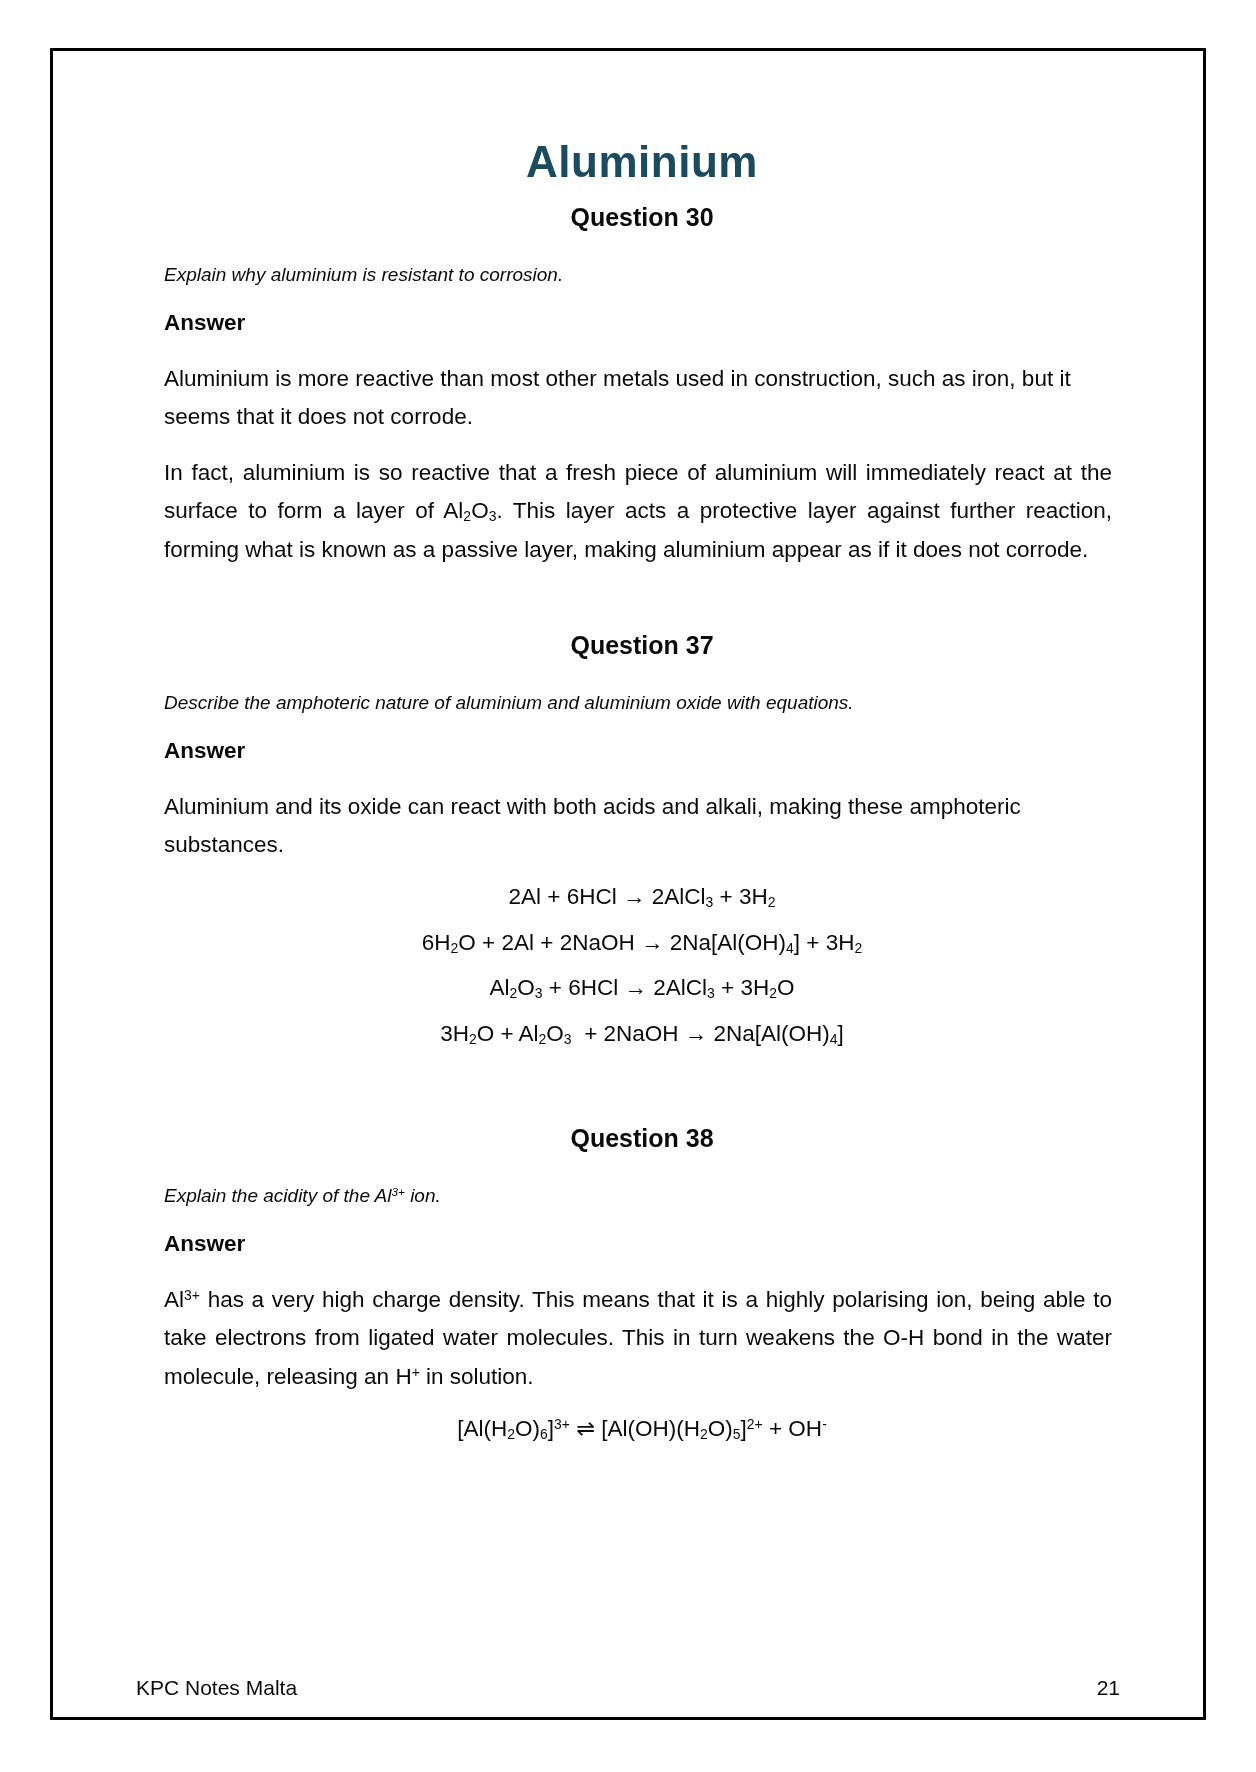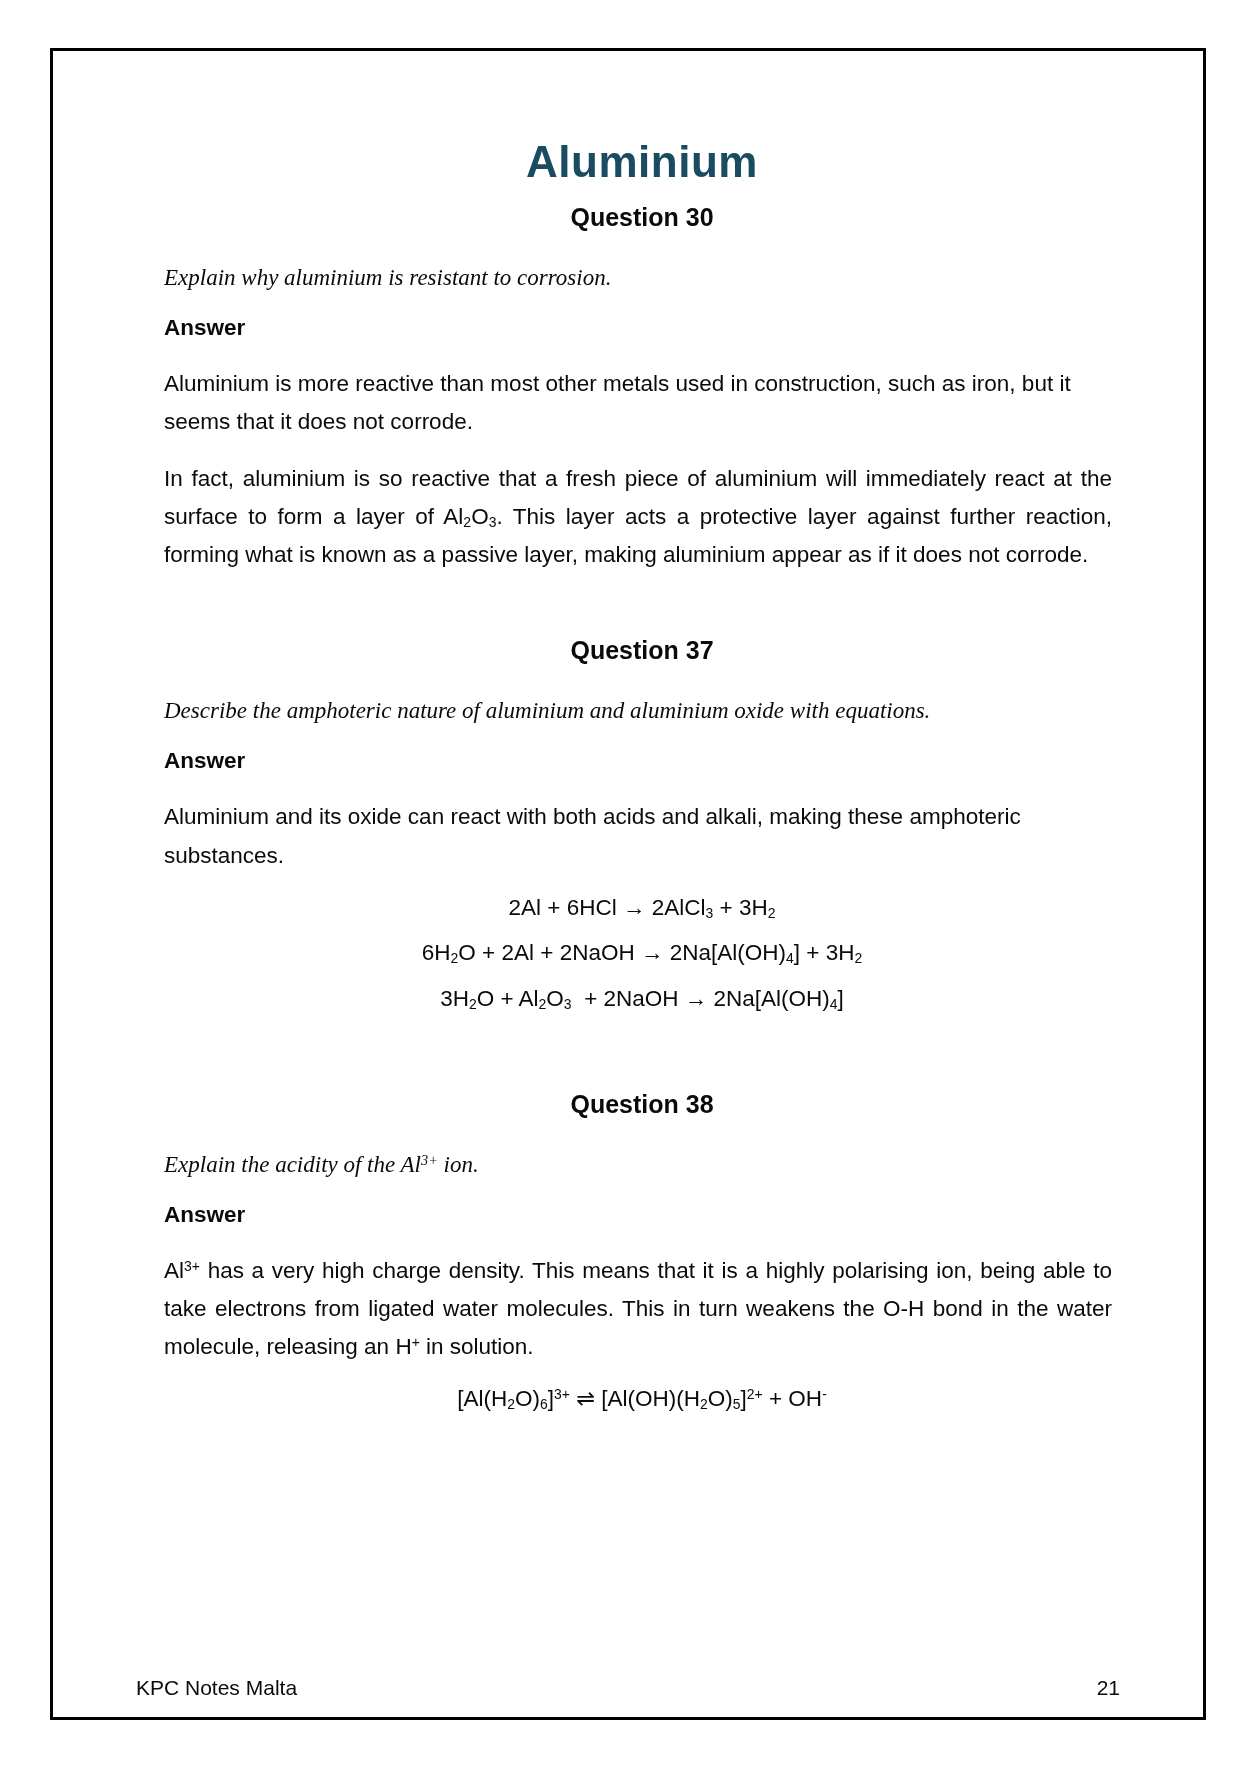--- a/index.html
+++ b/index.html
@@ -30,24 +30,23 @@
     margin:16px 0 30px 0;
     font-size:25px;
     font-weight:bold;
     text-align:center;
     color:#0a0a0a;
   }
   .qheading.gap-md{margin-top:62px;}
   .qheading.gap-lg{margin-top:76px;}
   .qtext{
     font-style:italic;
-    font-size:23px;
+    font-size:19px;
     line-height:1.35;
     margin:0 0 22px 0;
-    font-family:Liberation Serif, serif;
   }
   .anslabel{
     font-weight:bold;
     font-size:22.5px;
     margin:0 0 24px 0;
   }
   .body-p{
     font-size:22.5px;
     line-height:1.7;
     margin:0 8px 18px 0;
@@ -87,20 +86,21 @@
       <p class="body-p just"><span>In fact, aluminium is so reactive that a fresh piece of aluminium will immediately react at the surface to form a layer of Al</span><span class="sub">2</span><span>O</span><span class="sub">3</span><span>. This layer acts a protective layer against further reaction, forming what is known as a passive layer, making aluminium appear as if it does not corrode.</span></p>
     </section>
 
     <section>
       <h2 class="qheading gap-md">Question 37</h2>
       <p class="qtext"><span>Describe the amphoteric nature of aluminium and aluminium oxide with equations.</span></p>
       <p class="anslabel">Answer</p>
       <p class="body-p"><span>Aluminium and its oxide can react with both acids and alkali, making these amphoteric substances.</span></p>
       <div class="equation"><span>2Al + 6HCl → 2AlCl</span><span class="sub">3</span><span> + 3H</span><span class="sub">2</span></div>
       <div class="equation"><span>6H</span><span class="sub">2</span><span>O + 2Al + 2NaOH → 2Na[Al(OH)</span><span class="sub">4</span><span>] + 3H</span><span class="sub">2</span></div>
+      <div class="equation"><span>Al</span><span class="sub">2</span><span>O</span><span class="sub">3</span><span> + 6HCl → 2AlCl</span><span class="sub">3</span><span> + 3H</span><span class="sub">2</span><span>O</span></div>
       <div class="equation"><span>3H</span><span class="sub">2</span><span>O + Al</span><span class="sub">2</span><span>O</span><span class="sub">3</span><span>&nbsp; + 2NaOH → 2Na[Al(OH)</span><span class="sub">4</span><span>]</span></div>
     </section>
 
     <section>
       <h2 class="qheading gap-lg">Question 38</h2>
       <p class="qtext"><span>Explain the acidity of the Al</span><span class="sup">3+</span><span> ion.</span></p>
       <p class="anslabel">Answer</p>
       <p class="body-p just"><span>Al</span><span class="sup">3+</span><span> has a very high charge density. This means that it is a highly polarising ion, being able to take electrons from ligated water molecules. This in turn weakens the O-H bond in the water molecule, releasing an H</span><span class="sup">+</span><span> in solution.</span></p>
       <div class="equation"><span>[Al(H</span><span class="sub">2</span><span>O)</span><span class="sub">6</span><span>]</span><span class="sup">3+</span><span> ⇌ [Al(OH)(H</span><span class="sub">2</span><span>O)</span><span class="sub">5</span><span>]</span><span class="sup">2+</span><span> + OH</span><span class="sup">-</span></div>
     </section>

